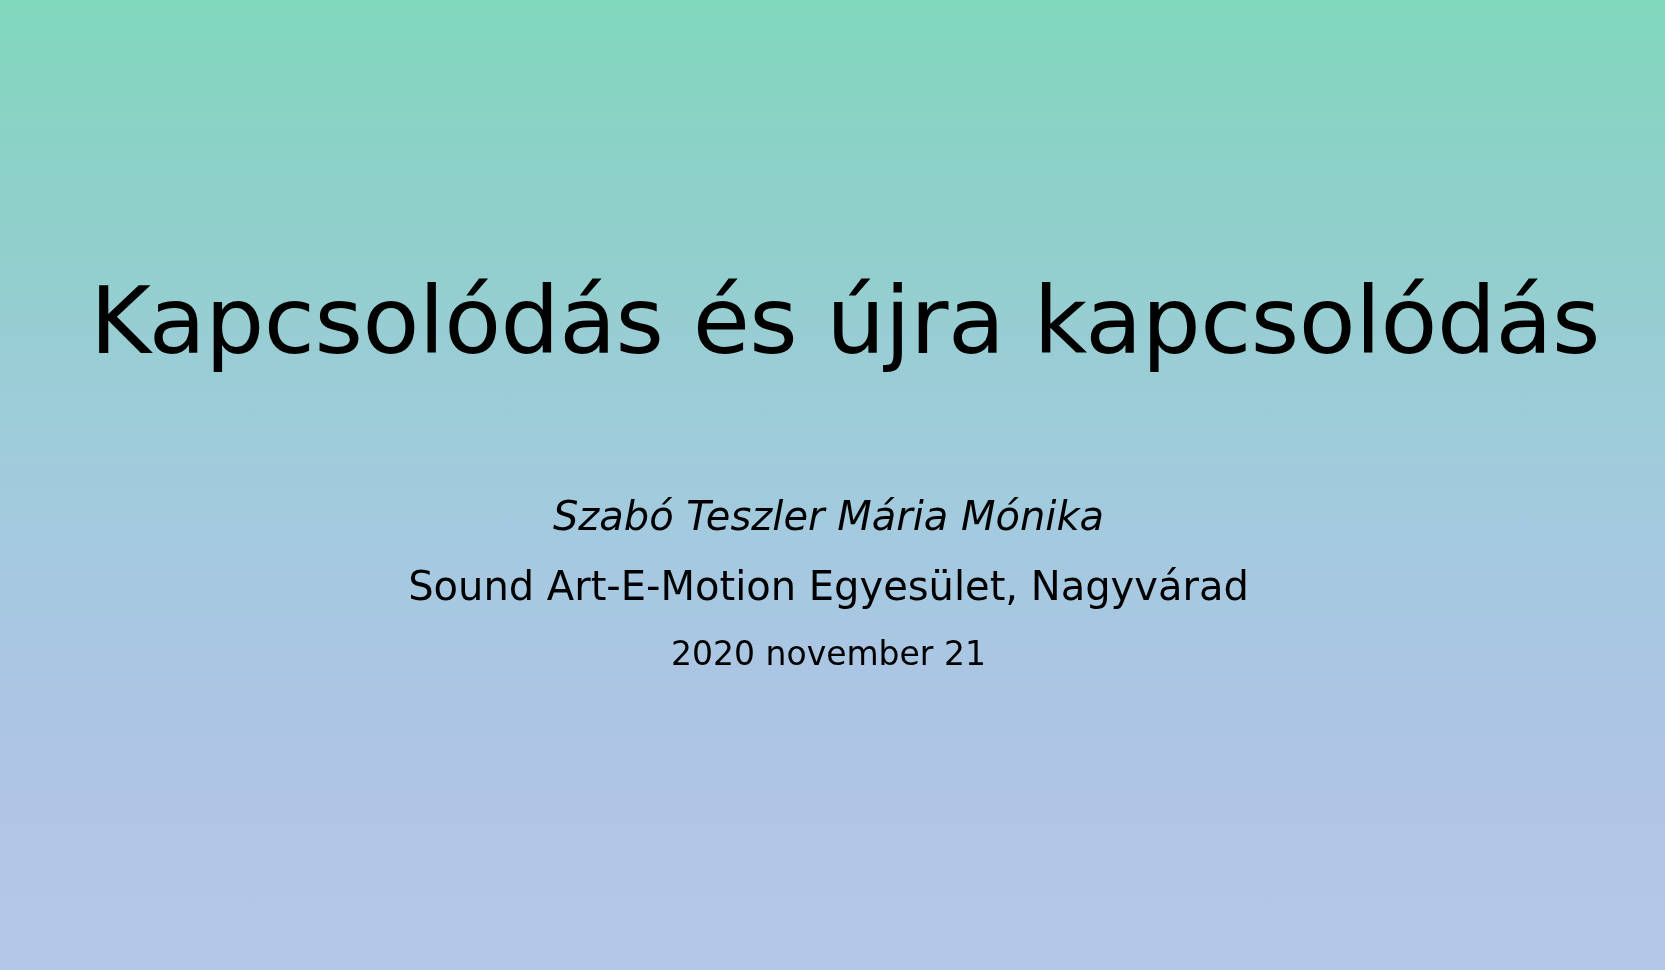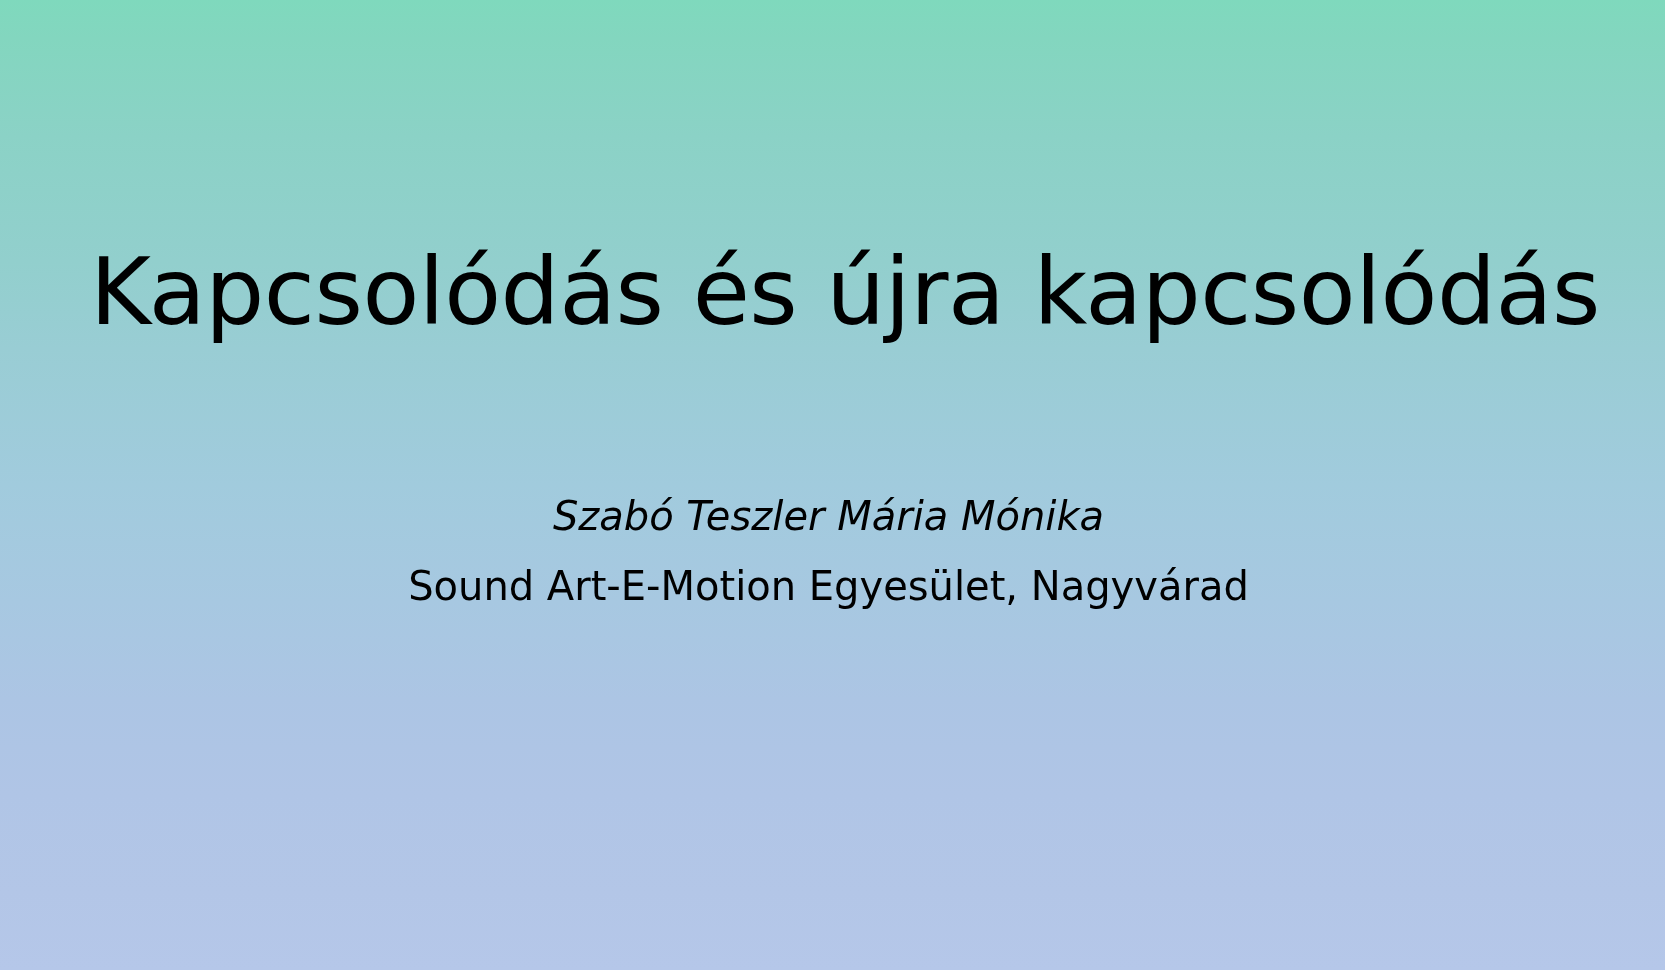--- a/index.html
+++ b/index.html
@@ -31,21 +31,21 @@
         #b3c6e7  92%,
         #b5c7e9 100%
     );
   }
 
   
   .title-block {
     position: absolute;
     left: 0;
     right: 0;
-    top: 243px;
+    top: 272px;
     text-align: center;
     padding: 0 90px;
     box-sizing: border-box;
   }
 
   .slide-title {
     margin: 0;
     font-family: "DejaVu Sans", "Liberation Sans", sans-serif;
     font-weight: 400;
     font-size: 93px;
@@ -101,15 +101,16 @@
 
 <div class="slide">
 
   <div class="title-block">
     <h1 class="slide-title">Kapcsolódás és újra kapcsolódás</h1>
   </div>
 
   <div class="subtitle-block">
     <p class="subtitle-author">Szabó Teszler Mária Mónika</p>
     <p class="subtitle-org">Sound Art-E-Motion Egyesület, Nagyvárad</p>
+    <p class="subtitle-date">2020 november 21</p>
   </div>
 
 </div>
 
 </body></html>

